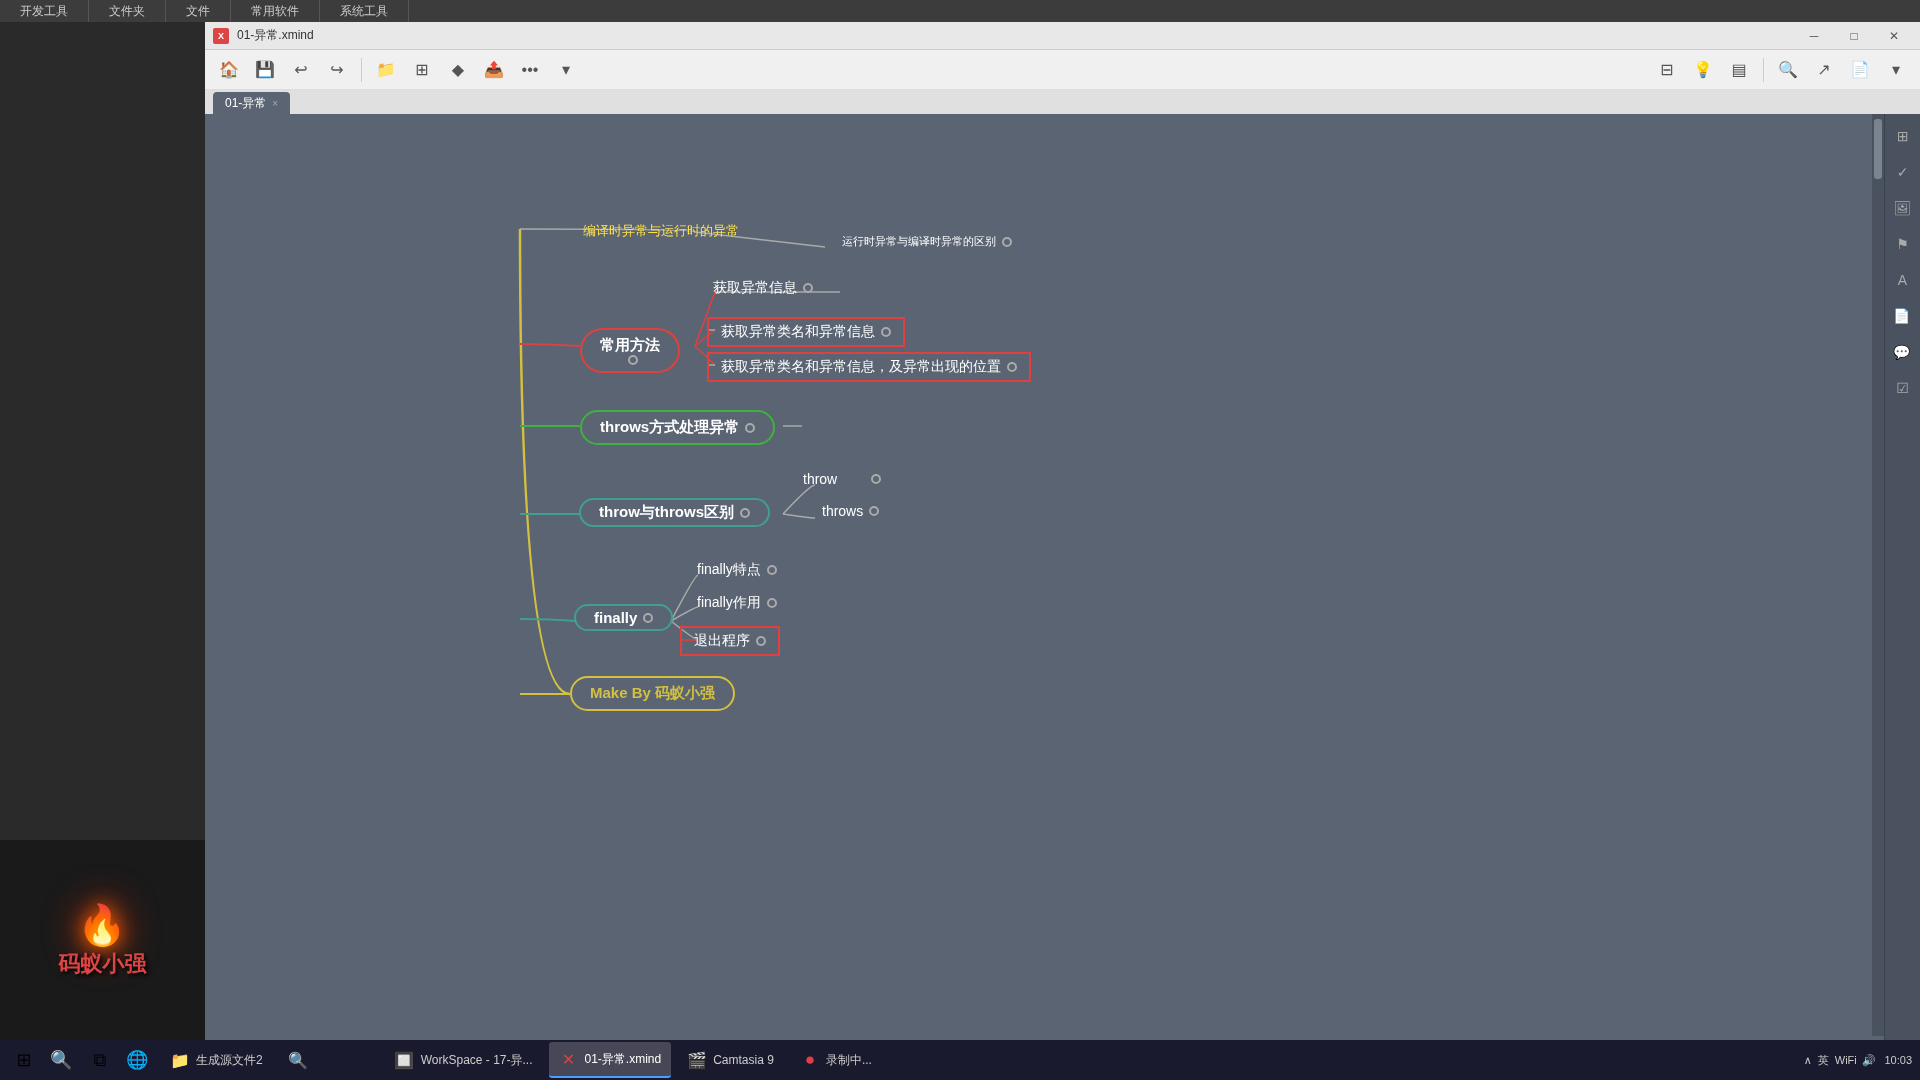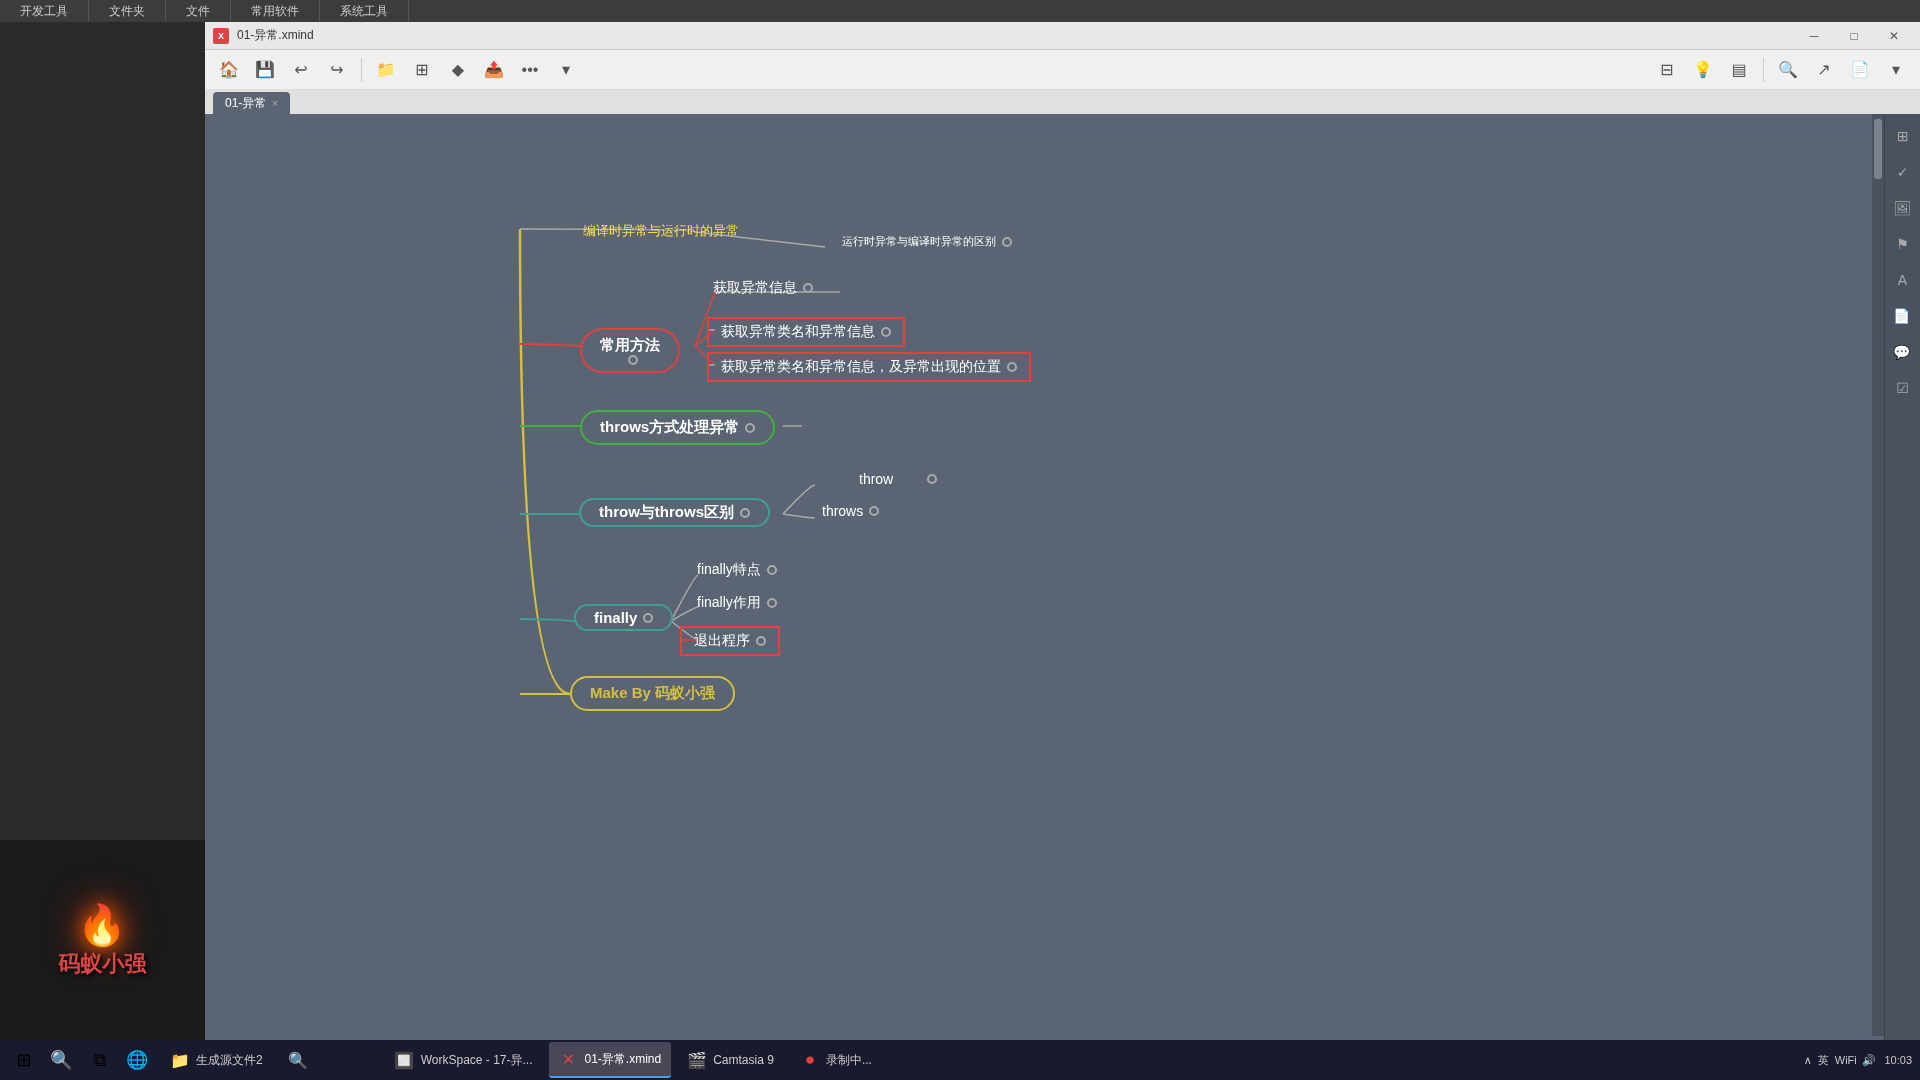--- a/index.html
+++ b/index.html
@@ -554,21 +554,21 @@
     <div class="node node-oval-green" style="top: 296px; left: 375px;">
       <span>throws方式处理异常</span>
       <span class="node-dot" style="border-color:#aaa;"></span>
     </div>
 
     <div class="node node-oval-teal" style="top: 384px; left: 374px;">
       <span>throw与throws区别</span>
       <span class="node-dot" style="border-color:#aaa;"></span>
     </div>
 
-    <div class="node" style="top: 357px; left: 654px; gap: 28px;">
+    <div class="node" style="top: 357px; left: 598px; gap: 28px;">
       <span class="node-text">throw</span>
       <span class="node-dot"></span>
     </div>
 
     <div class="node" style="top: 389px; left: 617px;">
       <span class="node-text">throws</span>
       <span class="node-dot"></span>
     </div>
 
     <div class="node" style="top: 447px; left: 492px;">

